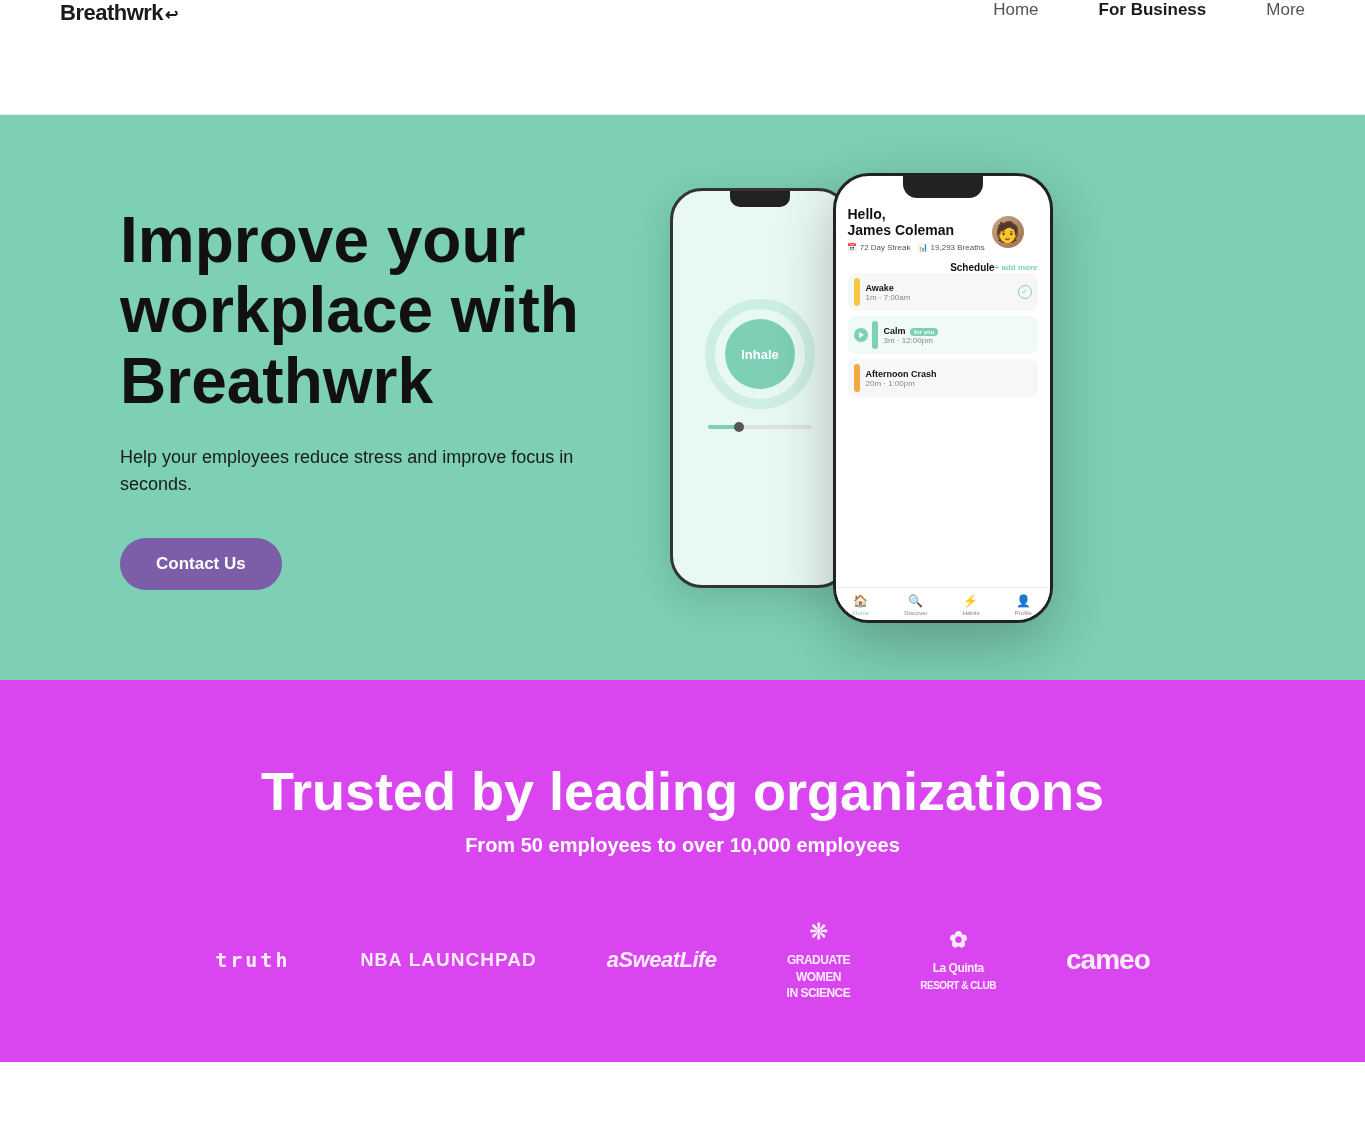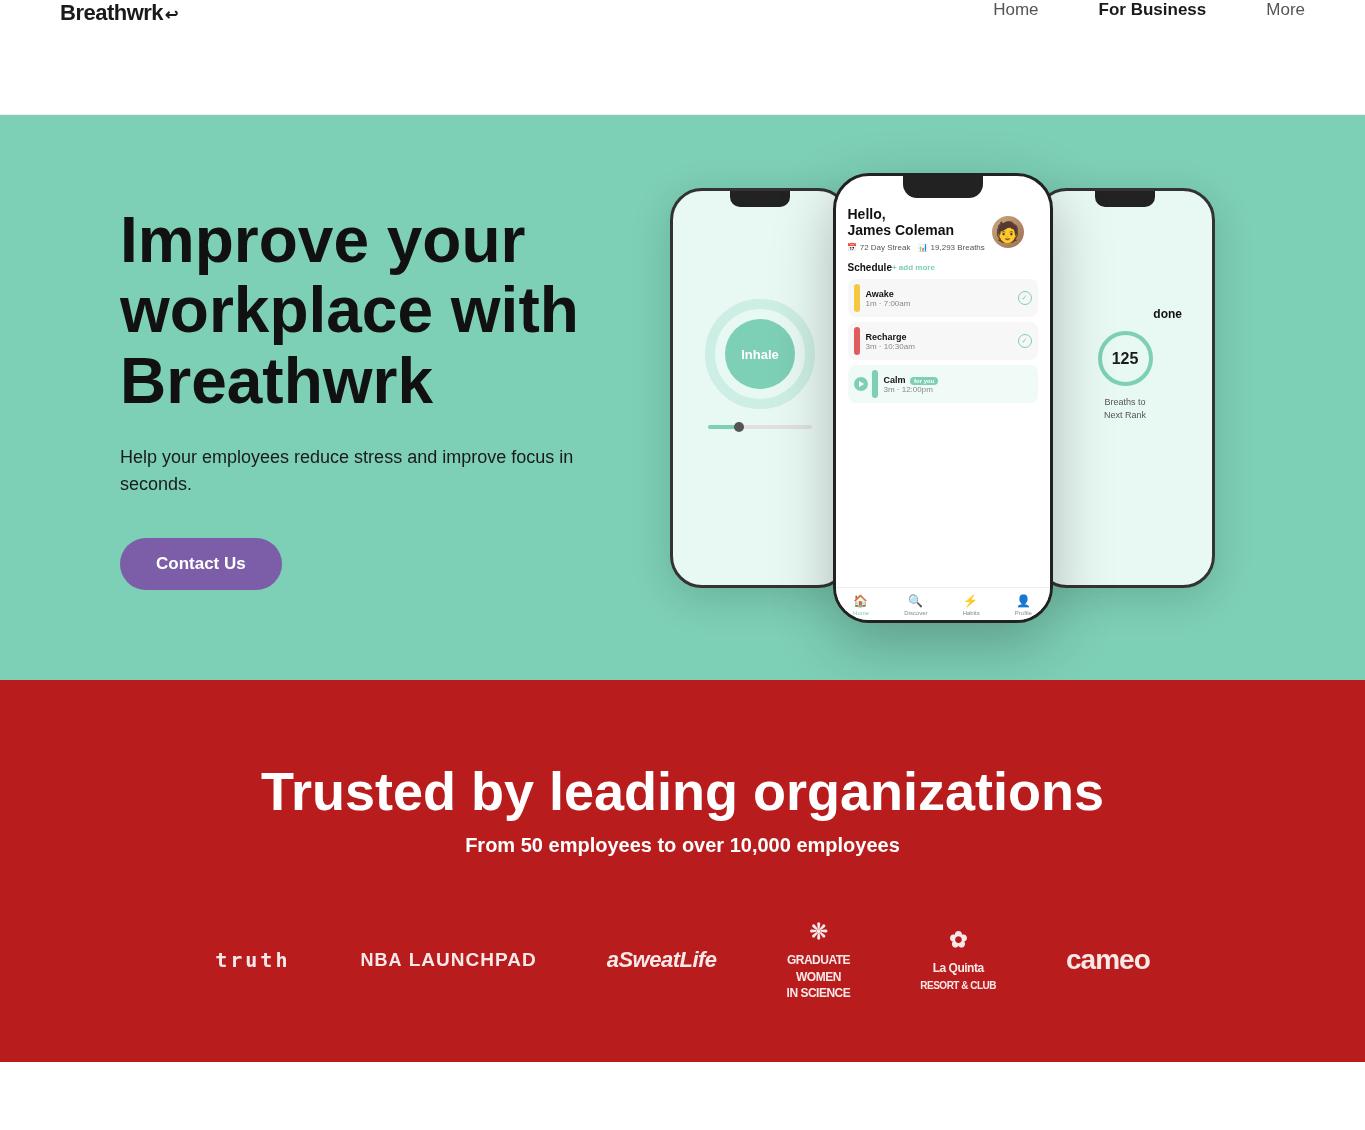--- a/index.html
+++ b/index.html
@@ -133,23 +133,22 @@
       display: flex;
       gap: 8px;
       font-size: 8px;
       color: #555;
       margin-bottom: 10px;
       align-items: center;
     }
     .phone-stats span { display: flex; align-items: center; gap: 2px; }
     .phone-schedule-header {
       display: flex;
-      justify-content: flex-start;
-      align-items: center;
-      margin-bottom: 6px;
+      justify-content: flex-end;
+      align-items: center;
       font-size: 10px;
       font-weight: 600;
       color: #111;
     }
     .schedule-add { font-size: 8px; color: #7dcfb6; }
     .schedule-item {
       display: flex;
       align-items: center;
       margin-bottom: 5px;
       padding: 5px 6px;
@@ -279,21 +278,21 @@
       display: flex;
       align-items: center;
       justify-content: center;
     }
     .avatar-face {
       font-size: 20px;
     }
 
     
     .trusted-section {
-      background: #b91c1c;
+      background: #d946ef;
       padding: 80px 119px 60px;
       text-align: center;
     }
     .trusted-section h2 {
       font-size: 54px;
       font-weight: 800;
       color: #fff;
       margin-bottom: 12px;
     }
     .trusted-section .subtitle {
@@ -391,38 +390,37 @@
 
         <div class="schedule-item">
           <div class="schedule-dot yellow"></div>
           <div class="schedule-item-text">
             <div class="item-name">Awake</div>
             <div class="item-time">1m · 7:00am</div>
           </div>
           <div class="schedule-check">✓</div>
         </div>
 
-        <div class="schedule-item">
-          <div class="schedule-dot red"></div>
-          <div class="schedule-item-text">
-            <div class="item-name">Recharge</div>
-            <div class="item-time">3m · 10:30am</div>
-          </div>
-          <div class="schedule-check">✓</div>
-        </div>
 
         <div class="schedule-item" style="background:#f0faf6;">
           <div class="play-btn"></div>
           <div class="schedule-dot teal"></div>
           <div class="schedule-item-text">
             <div class="item-name">Calm <span class="for-you-badge">for you</span></div>
             <div class="item-time">3m · 12:00pm</div>
           </div>
         </div>
 
+        <div class="schedule-item">
+          <div class="schedule-dot orange"></div>
+          <div class="schedule-item-text">
+            <div class="item-name">Afternoon Crash</div>
+            <div class="item-time">20m · 1:00pm</div>
+          </div>
+        </div>
       </div>
 
       <div class="phone-bottom-nav">
         <div class="bottom-nav-item active">
           <div class="bottom-nav-icon">🏠</div>
           <span>Home</span>
         </div>
         <div class="bottom-nav-item">
           <div class="bottom-nav-icon">🔍</div>
           <span>Discover</span>
@@ -431,28 +429,20 @@
           <div class="bottom-nav-icon">⚡</div>
           <span>Habits</span>
         </div>
         <div class="bottom-nav-item">
           <div class="bottom-nav-icon">👤</div>
           <span>Profile</span>
         </div>
       </div>
     </div>
 
-    <div class="phone-back-right">
-      <div class="phone-notch" style="width:60px; height:16px; background:#222; border-radius:0 0 10px 10px; margin:0 auto;"></div>
-      <div style="display:flex; flex-direction:column; align-items:center; justify-content:center; height:80%; gap:10px; padding:20px;">
-        <div style="font-size:12px; font-weight:600; color:#111; align-self:flex-end; margin-right:10px;">done</div>
-        <div style="width:55px; height:55px; border:4px solid #7dcfb6; border-radius:50%; display:flex; align-items:center; justify-content:center; font-size:16px; font-weight:700; color:#1a1a1a;">125</div>
-        <div style="font-size:9px; color:#555; text-align:center; line-height:1.4;">Breaths to<br>Next Rank</div>
-      </div>
-    </div>
   </div>
 </section>
 
 <section class="trusted-section">
   <h2>Trusted by leading organizations</h2>
   <p class="subtitle">From 50 employees to over 10,000 employees</p>
   <div class="logos-row">
     <div class="logo-item logo-truth">
       <span style="letter-spacing:3px; font-family:monospace; font-size:20px;">truth</span>
     </div>

